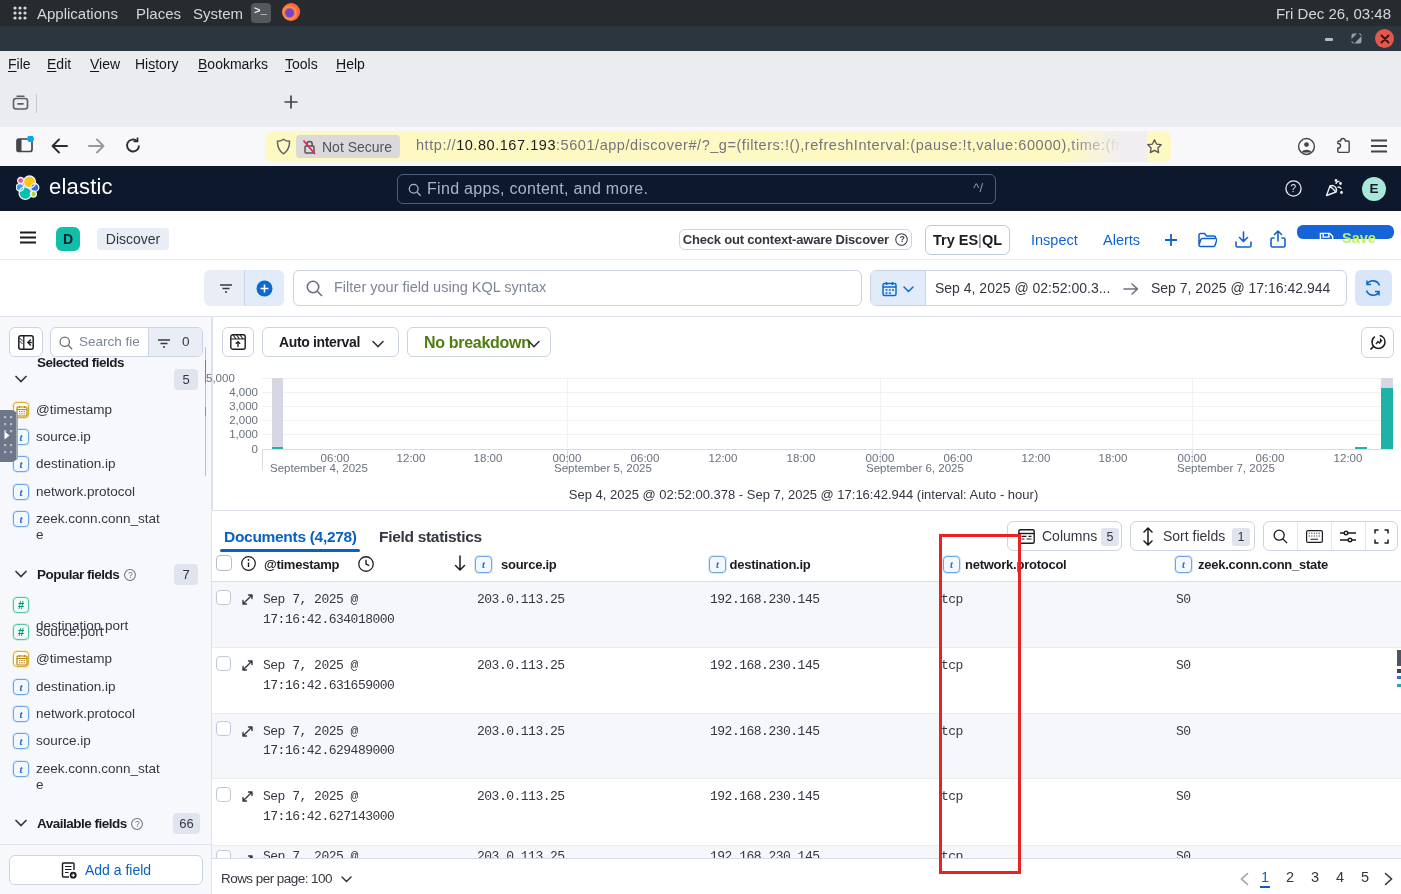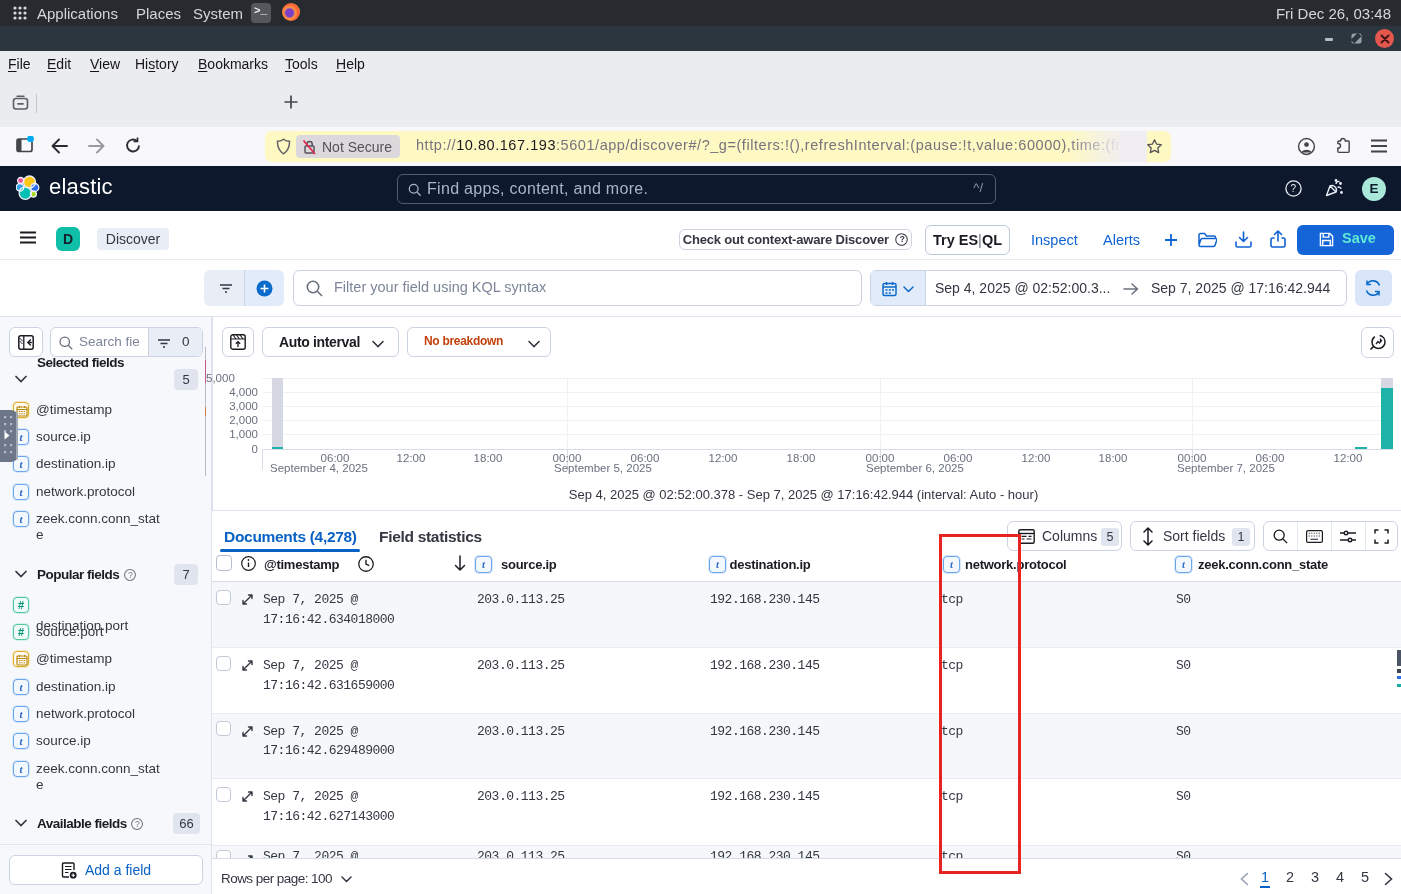--- a/index.html
+++ b/index.html
@@ -230,21 +230,21 @@
     <path d="M1,3 a1.5,1.5 0 0 1 1.5,-1.5 h4 l2,2.5 h7.5 a1.5,1.5 0 0 1 1.5,1.5 v1.5 M1,3 v10 a1.5,1.5 0 0 0 1.5,1.5 h13 a1.7,1.7 0 0 0 1.6,-1.2 l1.7,-5.3 a1.2,1.2 0 0 0 -1.15,-1.6 h-13.2 a1.7,1.7 0 0 0 -1.6,1.2 L1,13"></path>
   </svg>
   <svg class="abs" style="left:1235px;top:20px" width="17" height="17" viewBox="0 0 17 17" fill="none" stroke="#0f62d2" stroke-width="1.6">
     <path d="M8.5,1 v9 M4.5,6.5 l4,4 l4,-4" stroke-linecap="round" stroke-linejoin="round"></path>
     <path d="M1,11 v3.5 a1.5,1.5 0 0 0 1.5,1.5 h12 a1.5,1.5 0 0 0 1.5,-1.5 V11" stroke-linecap="round"></path>
   </svg>
   <svg class="abs" style="left:1270px;top:19px" width="16" height="18" viewBox="0 0 16 18" fill="none" stroke="#0f62d2" stroke-width="1.6">
     <path d="M8,11 V1.5 M4.5,4.5 L8,1 l3.5,3.5" stroke-linecap="round" stroke-linejoin="round"></path>
     <path d="M4,8 H2.5 a1.5,1.5 0 0 0 -1.5,1.5 v6 a1.5,1.5 0 0 0 1.5,1.5 h11 a1.5,1.5 0 0 0 1.5,-1.5 v-6 a1.5,1.5 0 0 0 -1.5,-1.5 H12" stroke-linecap="round"></path>
   </svg>
-  <div class="abs" style="left:1297px;top:14px;width:97px;height:30px;background:#1565d8;border-radius:6px;color:#5eead4;font-size:14.5px;font-weight:bold;">
+  <div class="abs" style="left:1297px;top:14px;width:97px;height:14px;background:#1565d8;border-radius:6px;color:#bef264;font-size:14.5px;font-weight:bold;">
     <svg class="abs" style="left:22px;top:7px" width="15" height="15" viewBox="0 0 16 16" fill="none" stroke="#fff" stroke-width="1.5">
       <path d="M1.5,1.5 h10 l3,3 v10 h-13 z"></path>
       <path d="M4.5,1.5 v4 h6 v-4 M4,14.5 v-5.5 h8 v5.5"></path>
     </svg>
     <span class="abs" style="left:45px;top:5px;">Save</span>
   </div>
 </div>
 
 <div class="abs" id="kquery">
   <div class="abs" style="left:204px;top:10px;width:80px;height:36px;border-radius:6px;background:#e9edf5;overflow:hidden;">
@@ -422,21 +422,21 @@
       <path d="M8,13 V8 M5.8,9.8 L8,7.6 l2.2,2.2" stroke-width="1.3"></path>
     </svg>
   </div>
   <div class="btn" style="left:56px;top:10px;width:137px;height:30px;">
     <span class="abs" style="left:16px;top:6px;font-size:14px;font-weight:bold;color:#1a1c21;letter-spacing:-0.35px;">Auto interval</span>
     <svg class="abs" style="left:109px;top:12px" width="12" height="8">
         <path d="M1,1.5 L6,6.5 L11,1.5" stroke="#343741" stroke-width="1.6" fill="none" stroke-linecap="round"></path>
       </svg>
   </div>
   <div class="btn" style="left:201px;top:10px;width:144px;height:30px;">
-    <span class="abs" style="left:16px;top:6px;font-size:12px;font-weight:bold;color:#c2410c;letter-spacing:-0.3px;">No breakdown</span>
+    <span class="abs" style="left:16px;top:6px;font-size:16px;font-weight:bold;color:#4d7c0f;letter-spacing:-0.3px;">No breakdown</span>
     <svg class="abs" style="left:120px;top:12px" width="12" height="8">
         <path d="M1,1.5 L6,6.5 L11,1.5" stroke="#343741" stroke-width="1.6" fill="none" stroke-linecap="round"></path>
       </svg>
   </div>
   <div class="btn" style="left:1155px;top:10px;width:33px;height:31px;">
     <svg class="abs" style="left:7px;top:6px" width="18" height="18" viewBox="0 0 18 18" fill="none" stroke="#1a1c21" stroke-width="1.5">
       <circle cx="9.5" cy="8" r="6.5" stroke-dasharray="26 5"></circle>
       <path d="M4.5,12.5 L1.5,15.5" stroke-width="1.7"></path>
       <path d="M7,10 l2,-2.5 l1.5,1.5 l2.5,-3" stroke-width="1.3"></path>
       <path d="M11.5,4.5 v3" stroke-width="1.3"></path>

